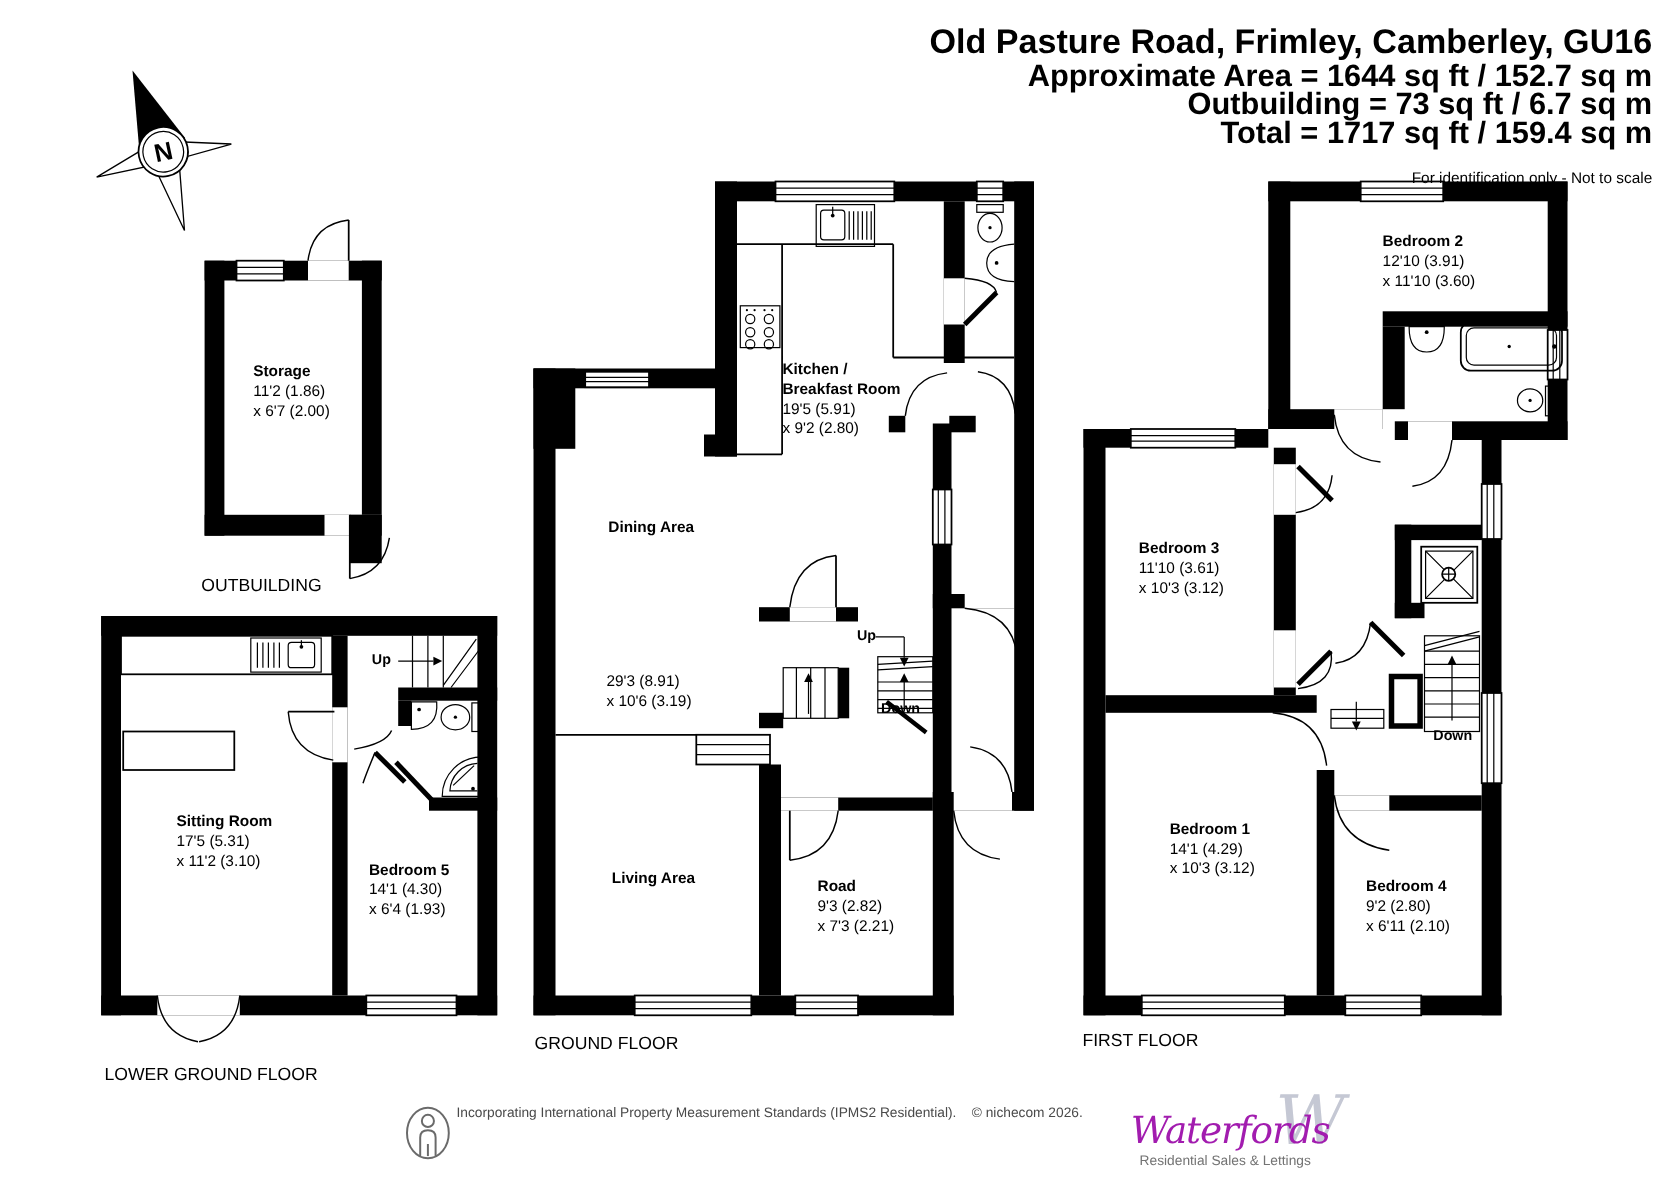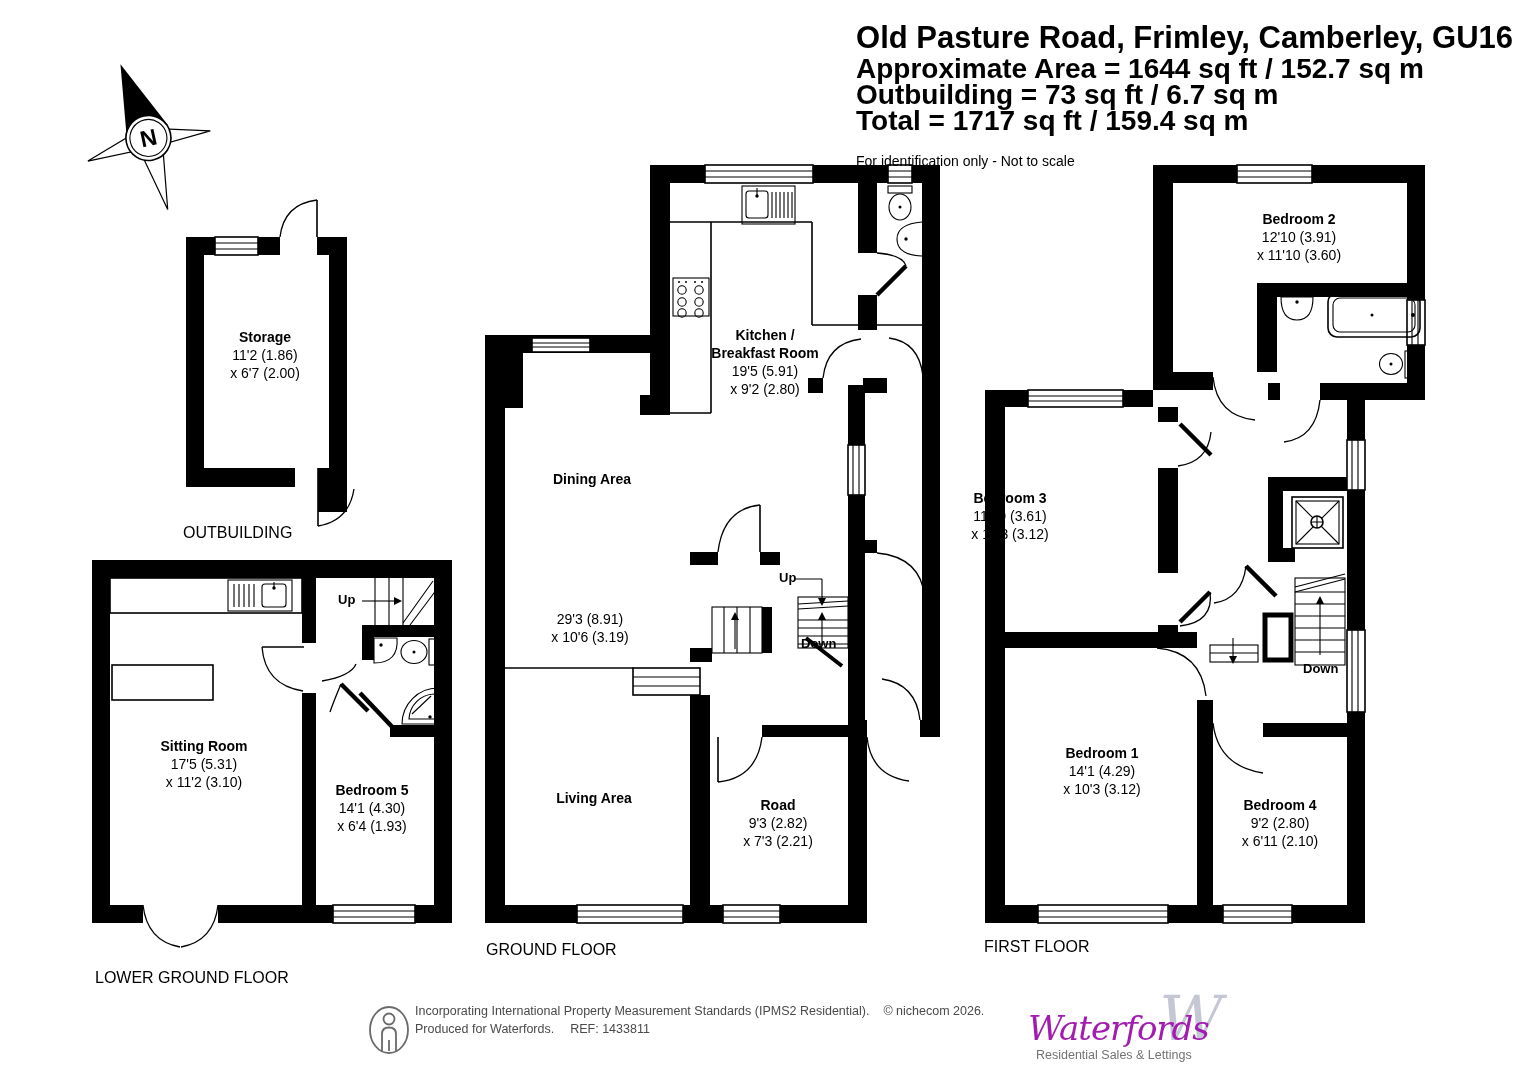--- a/index.html
+++ b/index.html
@@ -13,25 +13,25 @@
   .wn {fill:#fff;stroke:#000;stroke-width:1.6}
   .t  {fill:none;stroke:#000;stroke-width:1.6}
   .t1 {fill:none;stroke:#000;stroke-width:1.1}
   .d  {fill:none;stroke:#000;stroke-width:1.3}
   .lf {fill:none;stroke:#000;stroke-width:4.5}
   .ah {fill:#000;stroke:none}
   .star{fill:#fff;stroke:#000;stroke-width:1.2}
   .gry{stroke:#6a6a6a;fill:none;stroke-width:1.8}
 
   
-  .header{position:absolute;top:20px;right:14px;text-align:left}
+  .header{position:absolute;top:20px;right:25px;text-align:right}
   .header .ht{font-size:31px;font-weight:bold;line-height:36px}
   .header .hs{font-size:28px;font-weight:bold;line-height:26px}
   .header .hn{font-size:14px;margin-top:19px}
-  .room{position:absolute;transform:translateX(-50%);text-align:center;
+  .room{position:absolute;transform:translateX(-50%);
         font-size:14px;line-height:18px;white-space:nowrap}
   .room .nm{font-weight:bold}
   .flabel{position:absolute;font-weight:normal;font-size:16px;white-space:nowrap}
   .slabel{position:absolute;font-weight:bold;font-size:13px;white-space:nowrap}
   .footer{position:absolute;left:415px;top:1003px;font-size:12.5px;
           line-height:17.5px;color:#4a4a4a;white-space:nowrap}
   .footer .cp{margin-left:14px}
   .footer .ref{margin-left:16px}
   .logo{position:absolute;left:1028px;top:1000px;width:195px;height:66px}
   .logo .mono{position:absolute;right:0;top:-12px;font-family:"DejaVu Serif",serif;
@@ -418,21 +418,21 @@
     <div>9'3 (2.82)</div>
     <div>x 7'3 (2.21)</div>
   </div>
 
   <div class="room" style="left:1299px;top:210px">
     <div class="nm">Bedroom 2</div>
     <div>12'10 (3.91)</div>
     <div>x 11'10 (3.60)</div>
   </div>
 
-  <div class="room" style="left:1010px;top:489px">
+  <div class="room" style="left:1074px;top:489px">
     <div class="nm">Bedroom 3</div>
     <div>11'10 (3.61)</div>
     <div>x 10'3 (3.12)</div>
   </div>
 
   <div class="room" style="left:1102px;top:744px">
     <div class="nm">Bedroom 1</div>
     <div>14'1 (4.29)</div>
     <div>x 10'3 (3.12)</div>
   </div>
@@ -450,23 +450,20 @@
 
   <div class="flabel" style="left:183px;top:524px">OUTBUILDING</div>
   <div class="flabel" style="left:95px;top:969px">LOWER GROUND FLOOR</div>
   <div class="flabel" style="left:486px;top:941px">GROUND FLOOR</div>
   <div class="flabel" style="left:984px;top:938px">FIRST FLOOR</div>
 
   <div class="footer">
     <div>
       <span>Incorporating International Property Measurement Standards (IPMS2 Residential).</span><span class="cp">© nichecom 2026.</span>
     </div>
-    <div>
-      <span>Produced for Waterfords.</span><span class="ref">REF: 1433811</span>
-    </div>
   </div>
 
   <div class="logo">
     <div class="mono">W</div>
     <div class="brand">Waterfords</div>
     <div class="tag">Residential Sales &amp; Lettings</div>
   </div>
 
 </div>
 

